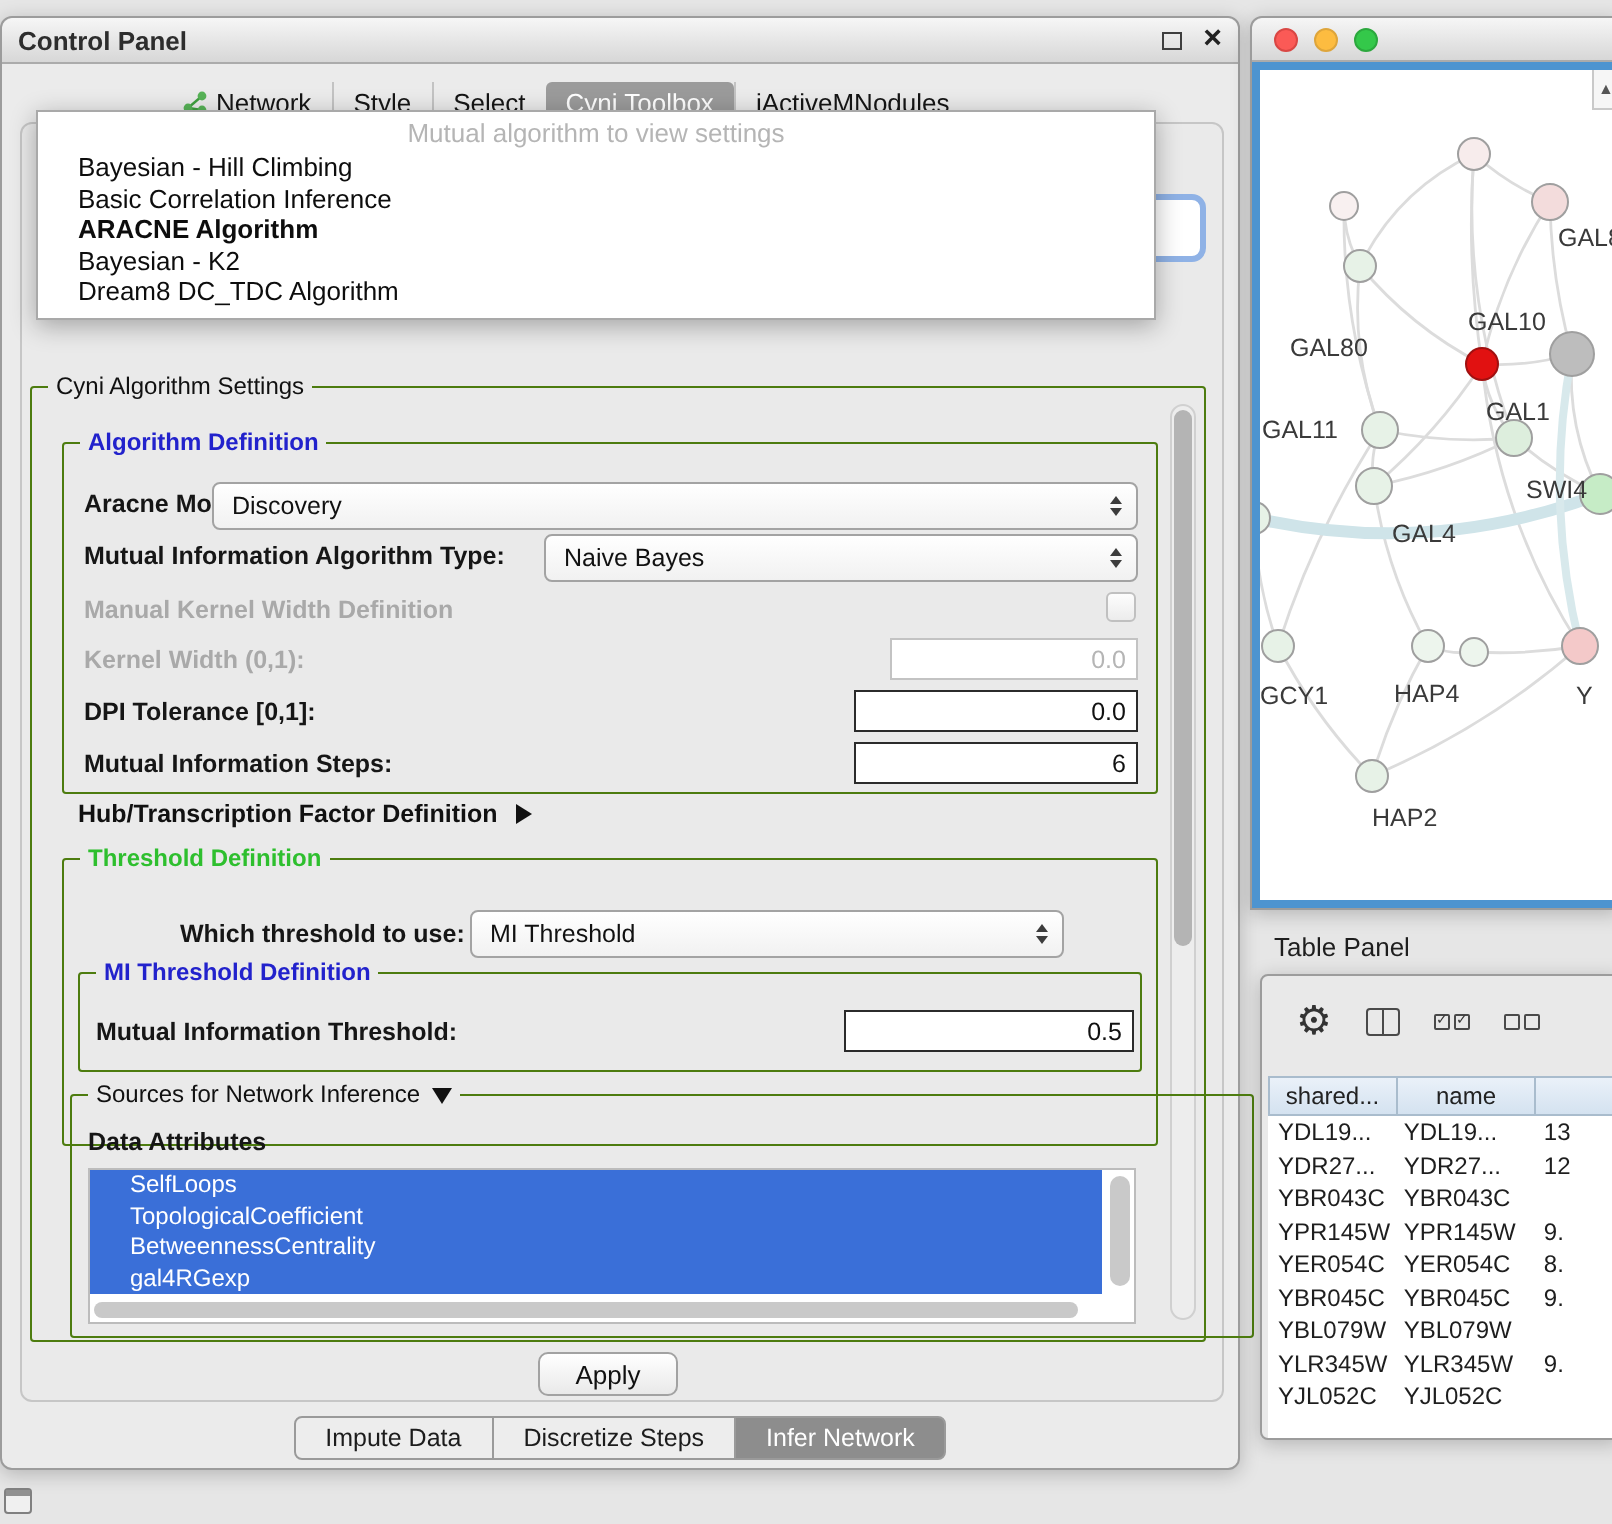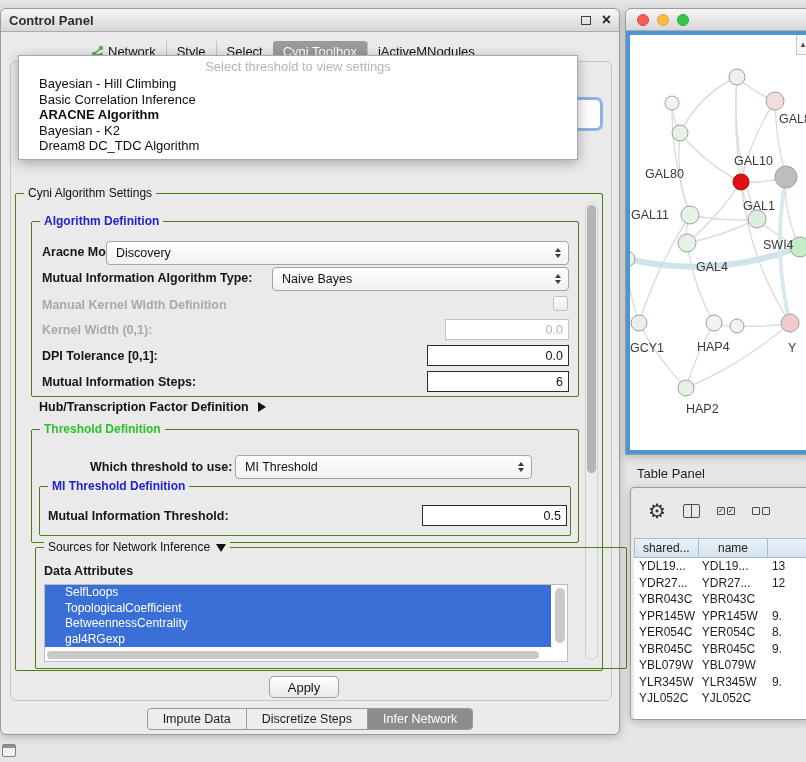--- a/index.html
+++ b/index.html
@@ -196,21 +196,21 @@
 
       <span class="flabel" style="left:10px;top:153px">Mutual Information Steps:</span>
       <div class="tfield" style="left:395px;top:149px;width:142px">6</div>
     </div>
 
     <div class="hub-row">
       <span>Hub/Transcription Factor Definition</span>
       <span class="tri-right"></span>
     </div>
 
-    <div class="group" style="left:30px;top:420px;width:548px;height:114px">
+    <div class="group" style="left:30px;top:420px;width:548px;height:144px">
       <span class="legend green">Threshold Definition</span>
       <span class="flabel" style="left:58px;top:30px">Which threshold to use:</span>
       <div class="combo" style="left:203px;top:25px;width:297px">
         <span class="val">MI Threshold</span>
         <span class="arrows">
             <i class="up"></i>
             <i class="down"></i>
           </span>
       </div>
     </div>
@@ -239,21 +239,21 @@
     <div class="apply-btn">Apply</div>
 
     <nav class="bottom-tabs" id="bottom-tabs">
         <div class="btab">Impute Data</div>
         <div class="btab">Discretize Steps</div>
         <div class="btab active">Infer Network</div>
       </nav>
   </section>
 
   <div class="popup">
-    <div class="popup-placeholder">Select threshold to view settings</div>
+    <div class="popup-placeholder">Mutual algorithm to view settings</div>
     <div id="popup-items">
         <div class="popup-item">Bayesian - Hill Climbing</div>
         <div class="popup-item">Basic Correlation Inference</div>
         <div class="popup-item sel">ARACNE Algorithm</div>
         <div class="popup-item">Bayesian - K2</div>
         <div class="popup-item">Dream8 DC_TDC Algorithm</div>
       </div>
   </div>
 
   <section class="win net-window">

